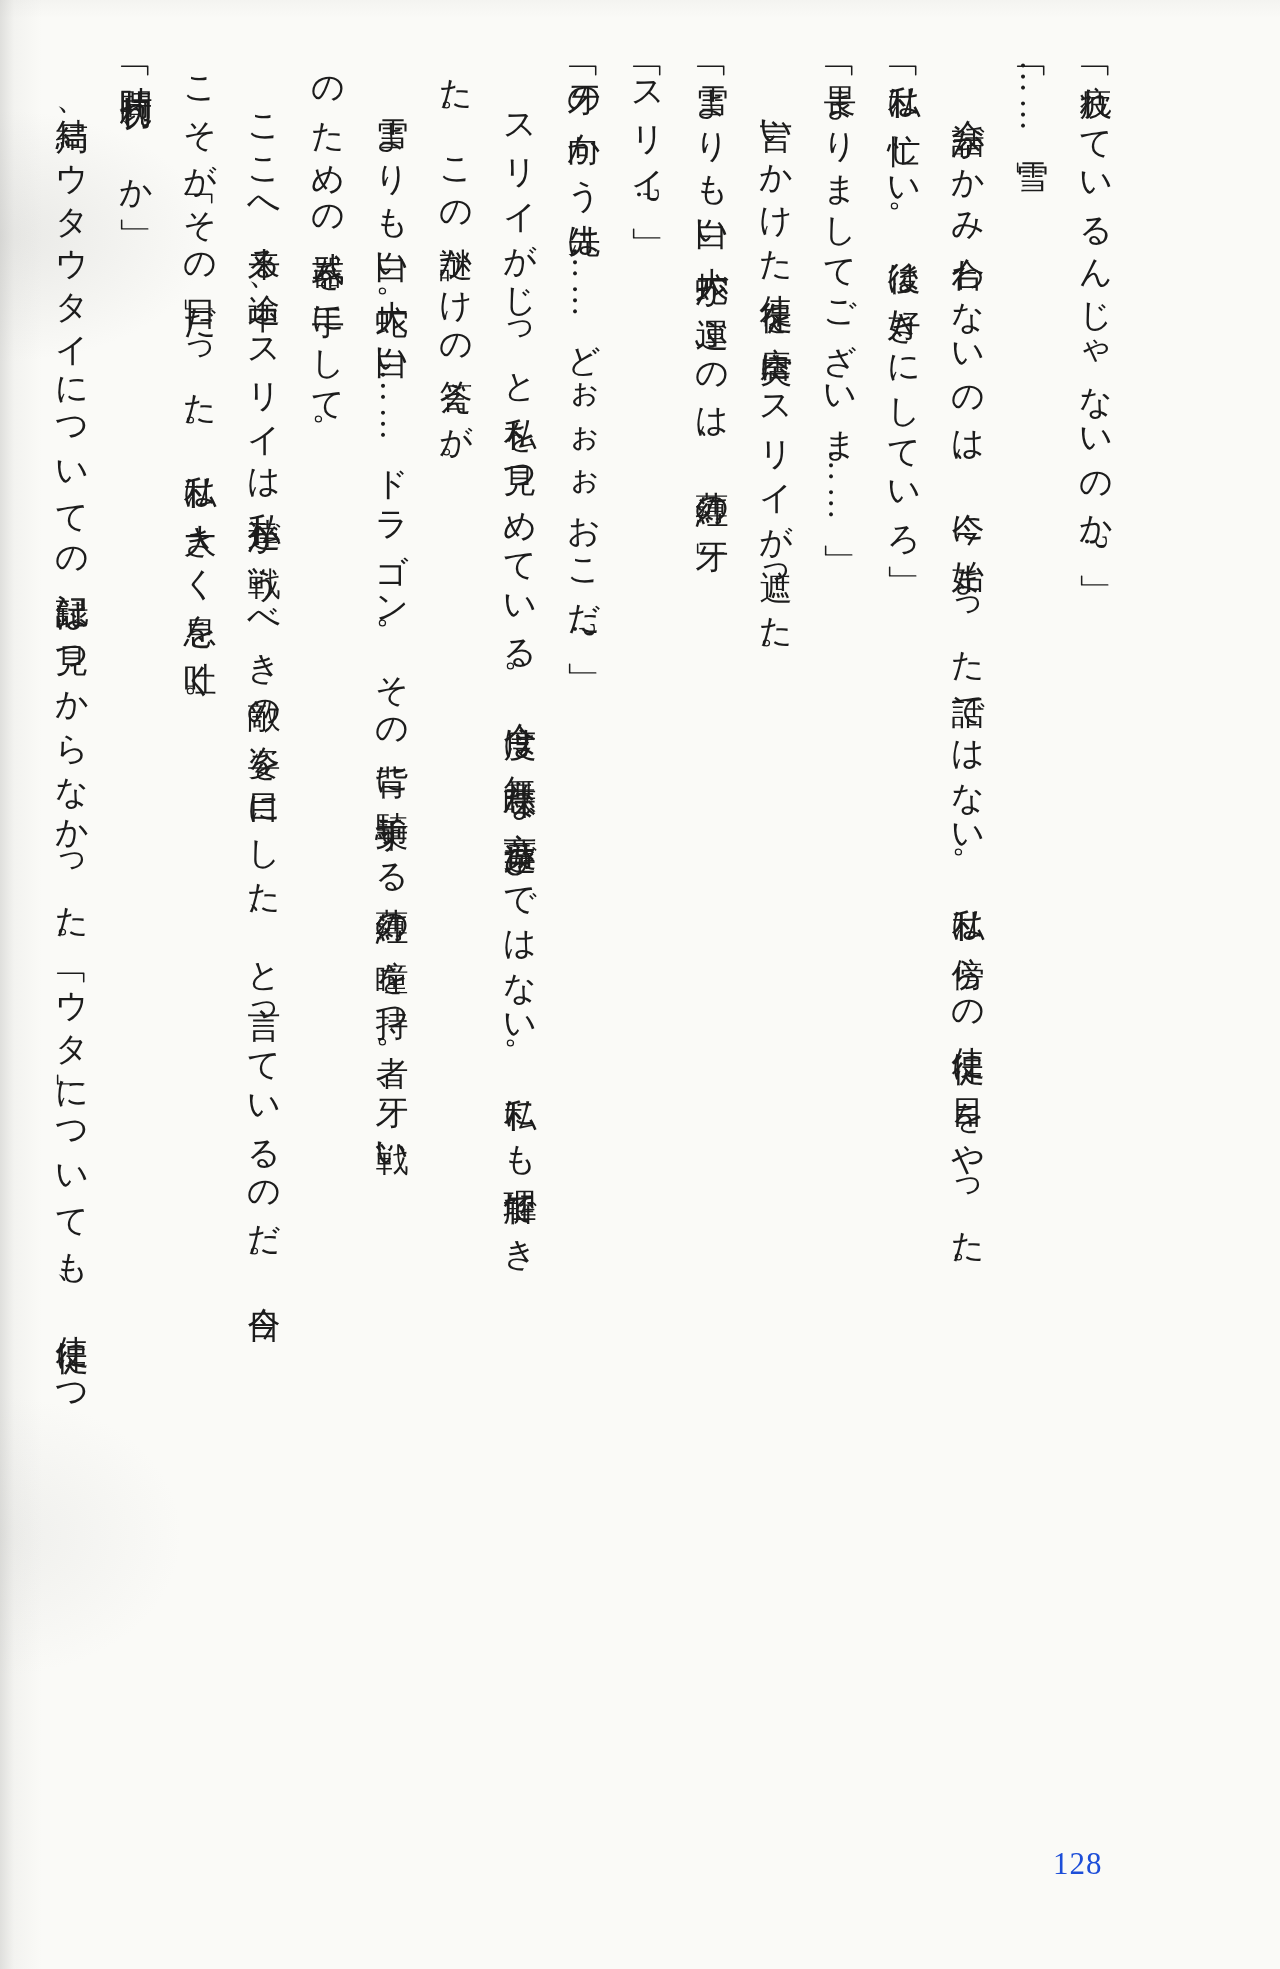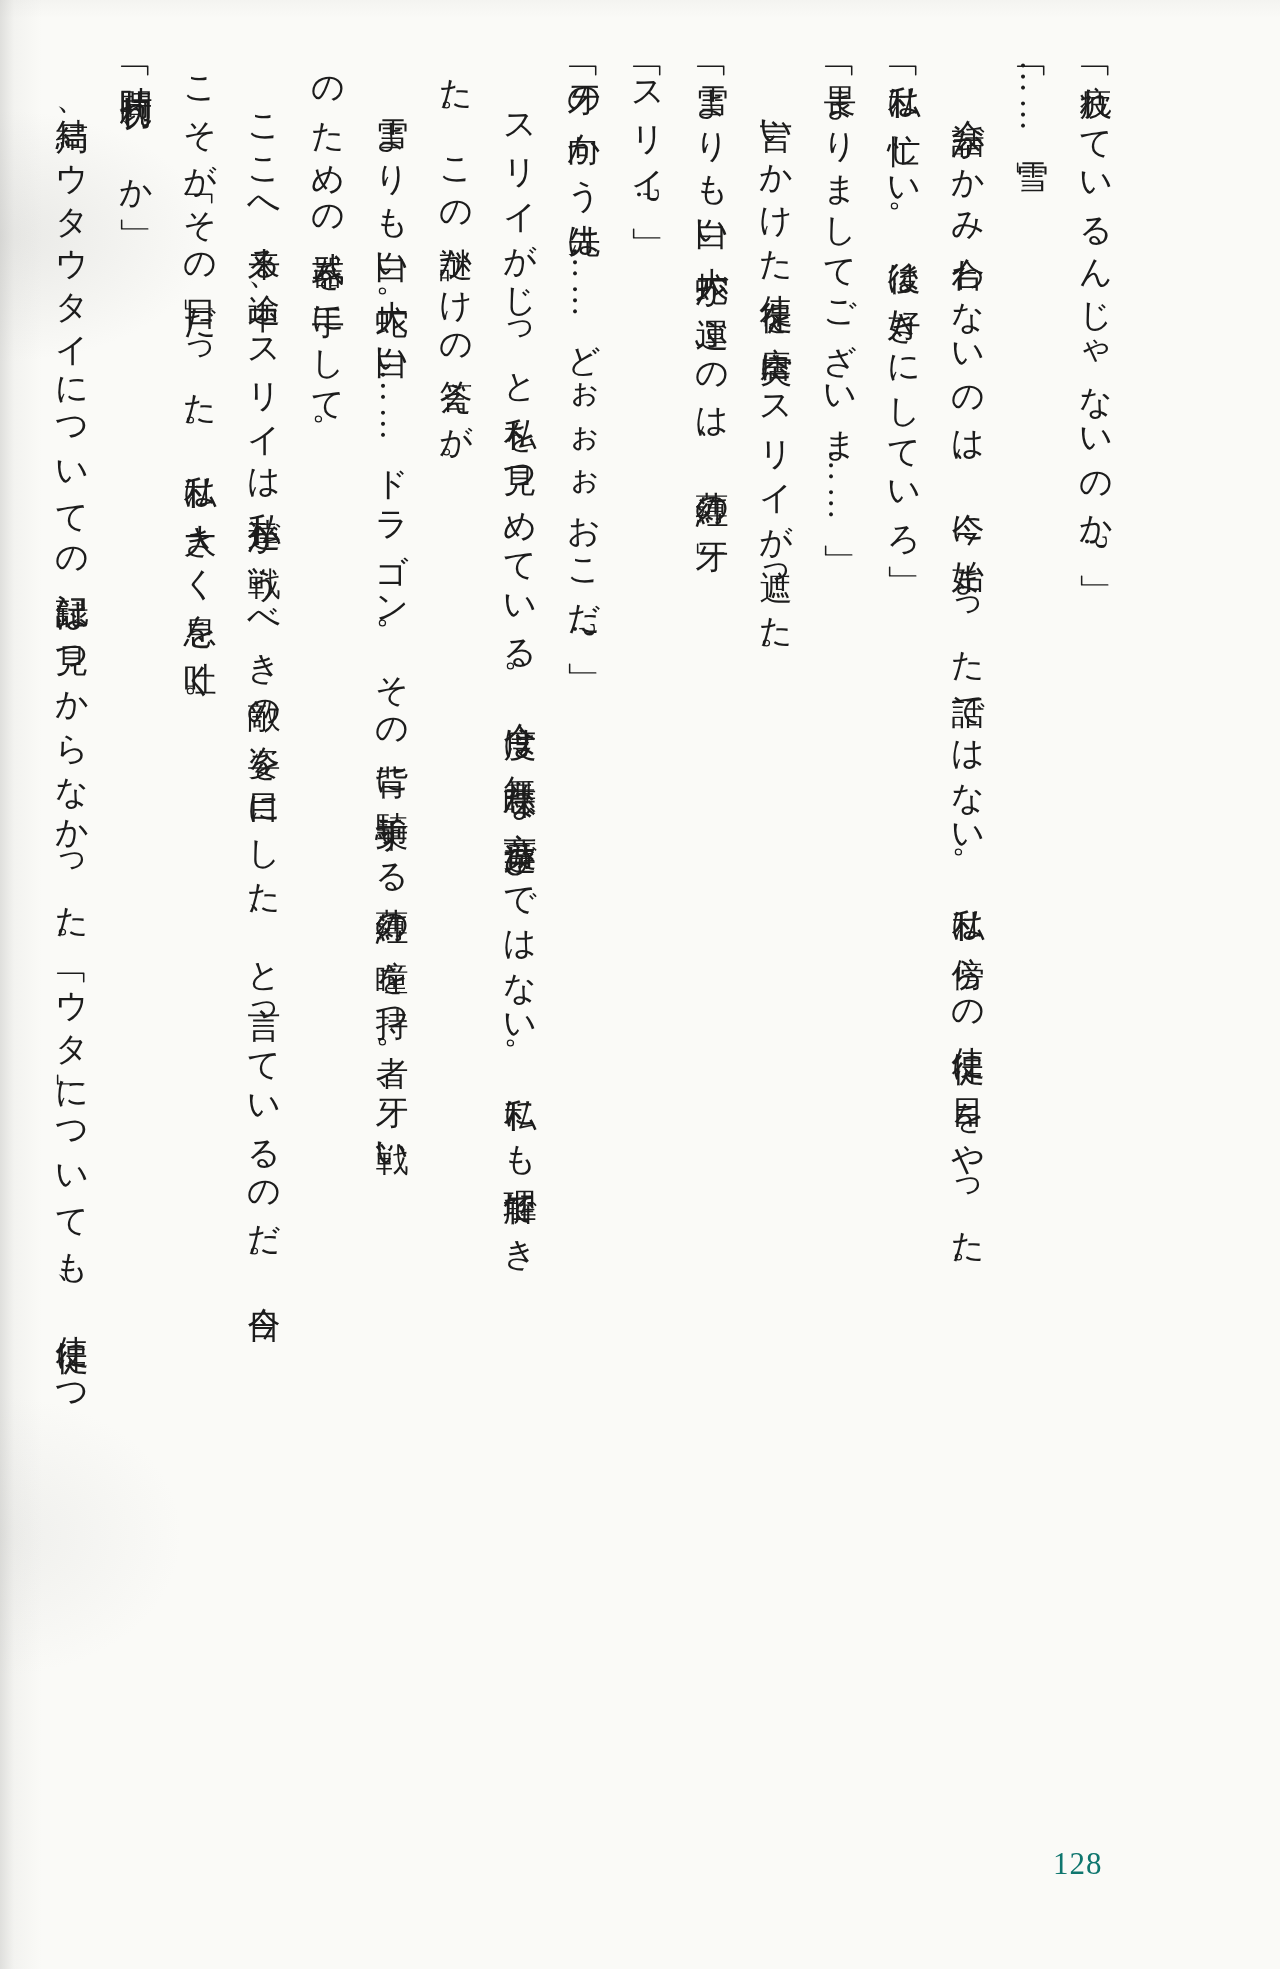--- a/index.html
+++ b/index.html
@@ -45,21 +45,21 @@
     }
     .tline.indent {
       text-indent: 38px;
     }
     .page-number {
       position: absolute;
       left: 1053px;
       top: 1846px;
       font-size: 31px;
       letter-spacing: 1px;
-      color: #0f766e;
+      color: #1d4ed8;
       font-family: "Liberation Serif", "DejaVu Serif", serif;
     }
   </style>
 </head>
 <body>
 
 <div class="page">
 
   <div class="text-block">
     <p class="tline">「疲れているんじゃないのか?」</p>

